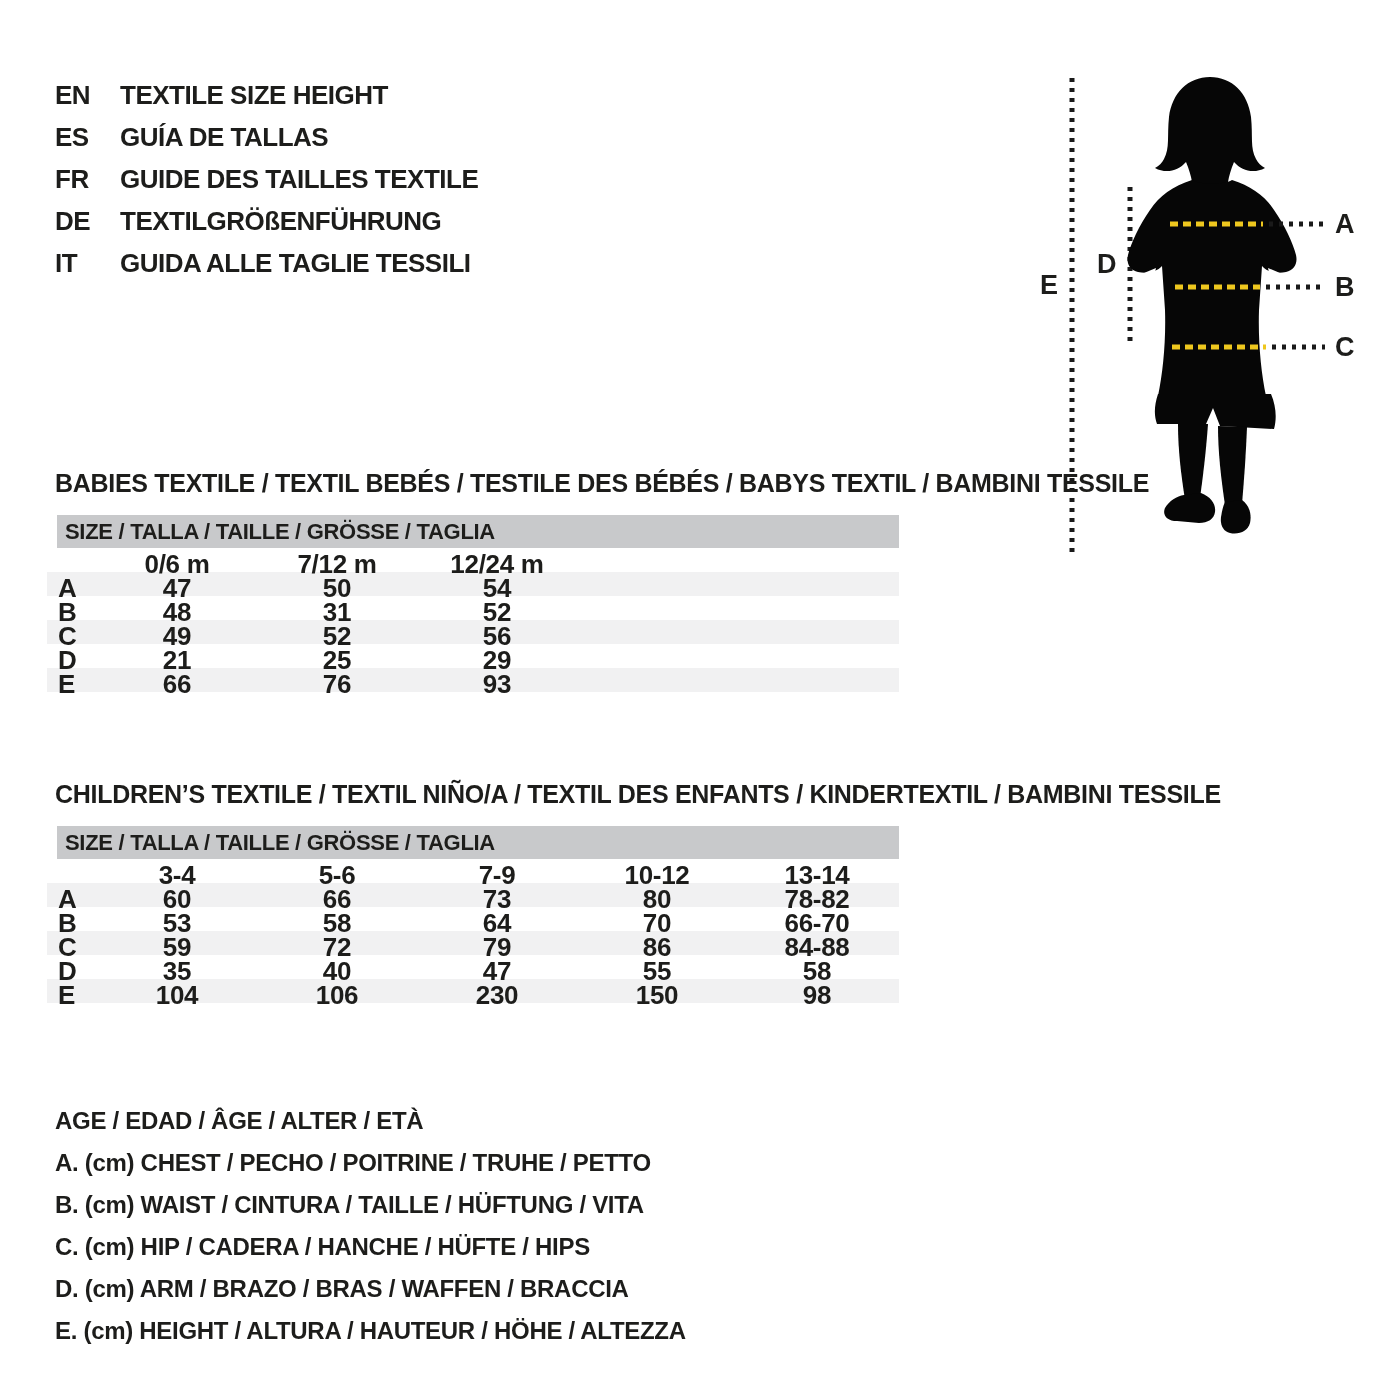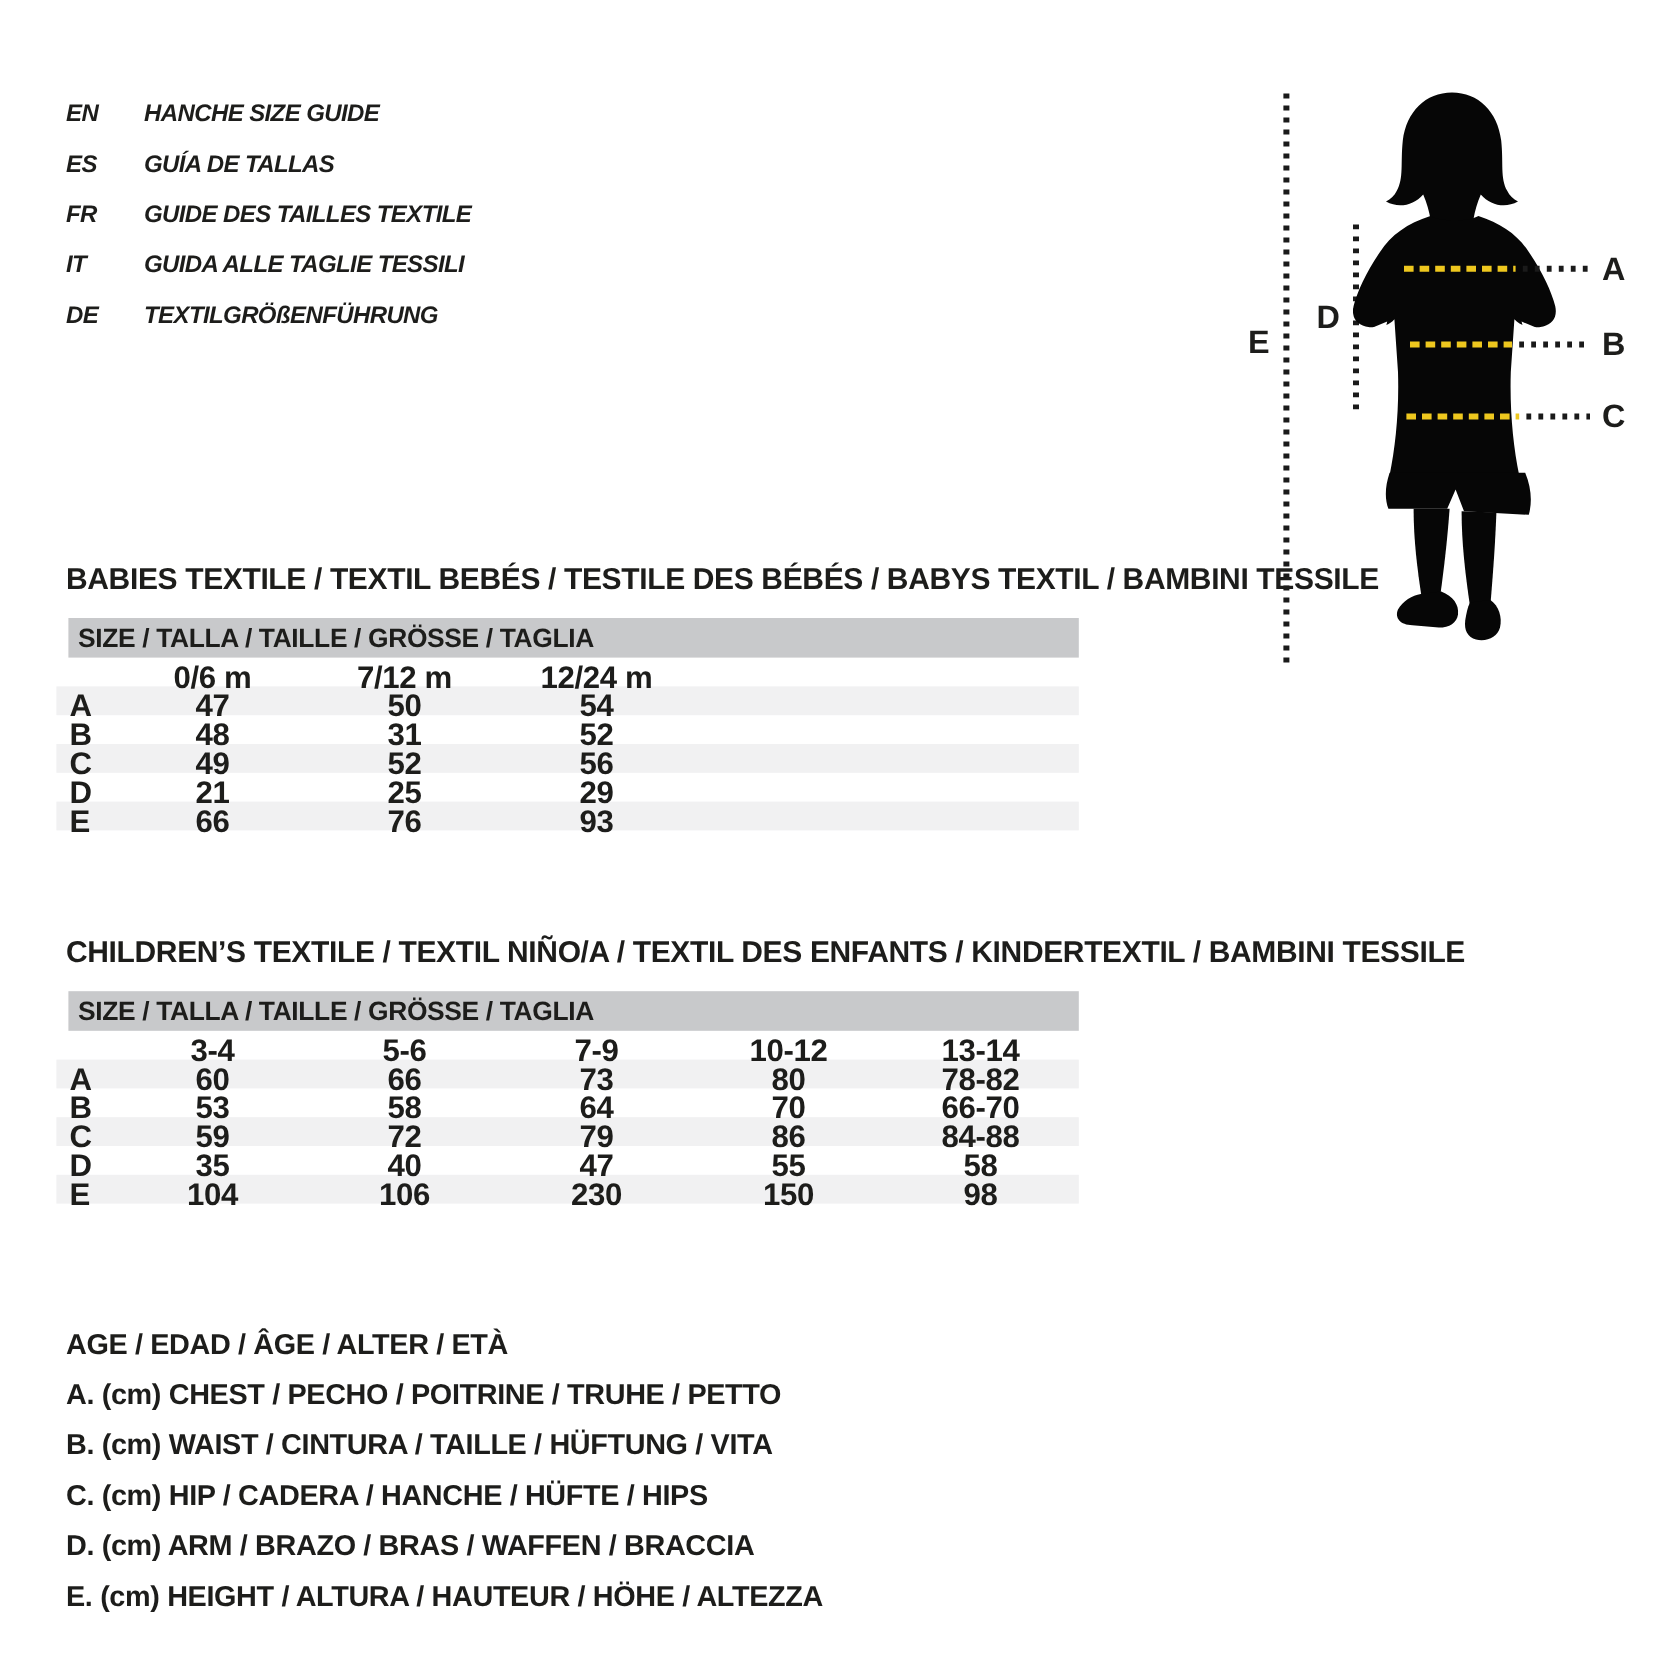--- a/index.html
+++ b/index.html
@@ -3,21 +3,21 @@
 <meta charset="utf-8">
 <style>
   html,body{margin:0;padding:0;background:#ffffff;}
   .page{
     position:relative;width:1400px;height:1400px;background:#ffffff;overflow:hidden;
     font-family:"Liberation Sans",sans-serif;font-weight:700;color:#1d1d1b;
   }
   
   .lang-block{position:absolute;left:55px;top:74px;}
   .lang-row{display:grid;grid-template-columns:65px auto;line-height:42px;}
-  .lang-code,.lang-title{font-size:20px;letter-spacing:-0.5px;white-space:nowrap;font-style:italic;}
+  .lang-code,.lang-title{font-size:26px;letter-spacing:-0.5px;white-space:nowrap;}
   
   .figure{position:absolute;left:1020px;top:60px;width:380px;height:520px;}
   .dash-black{stroke:#1a1a1a;stroke-width:5;stroke-dasharray:4 6;fill:none;}
   .dash-yellow{stroke:#eec71e;stroke-width:5;stroke-dasharray:8 5;fill:none;}
   .fig-label{font-family:"Liberation Sans",sans-serif;font-weight:700;font-size:27px;fill:#1d1d1b;}
   
   .section-title{position:absolute;left:55px;font-size:25px;letter-spacing:-0.3px;white-space:nowrap;}
   .babies-title{top:469px;}
   .children-title{top:780px;}
   .size-table{position:absolute;left:47px;width:852px;}
@@ -36,37 +36,37 @@
   .legend-line{line-height:42px;font-size:24px;letter-spacing:-0.3px;white-space:nowrap;}
 </style>
 </head>
 <body>
 
 <div class="page">
 
   <div class="lang-block">
     <div class="lang-row">
       <span class="lang-code">EN</span>
-      <span class="lang-title">HANCHE SIZE GUIDE</span>
+      <span class="lang-title">TEXTILE SIZE HEIGHT</span>
     </div>
     <div class="lang-row">
       <span class="lang-code">ES</span>
       <span class="lang-title">GUÍA DE TALLAS</span>
     </div>
     <div class="lang-row">
       <span class="lang-code">FR</span>
       <span class="lang-title">GUIDE DES TAILLES TEXTILE</span>
     </div>
     <div class="lang-row">
+      <span class="lang-code">DE</span>
+      <span class="lang-title">TEXTILGRÖßENFÜHRUNG</span>
+    </div>
+    <div class="lang-row">
       <span class="lang-code">IT</span>
       <span class="lang-title">GUIDA ALLE TAGLIE TESSILI</span>
-    </div>
-    <div class="lang-row">
-      <span class="lang-code">DE</span>
-      <span class="lang-title">TEXTILGRÖßENFÜHRUNG</span>
     </div>
   </div>
 
   <svg class="figure" viewBox="0 0 380 520">
 
     <line class="dash-black" x1="52" y1="18" x2="52" y2="494"></line>
     <text class="fig-label" x="20" y="234">E</text>
 
     <line class="dash-black" x1="110" y1="127" x2="110" y2="283"></line>
     <text class="fig-label" x="77" y="213">D</text>

